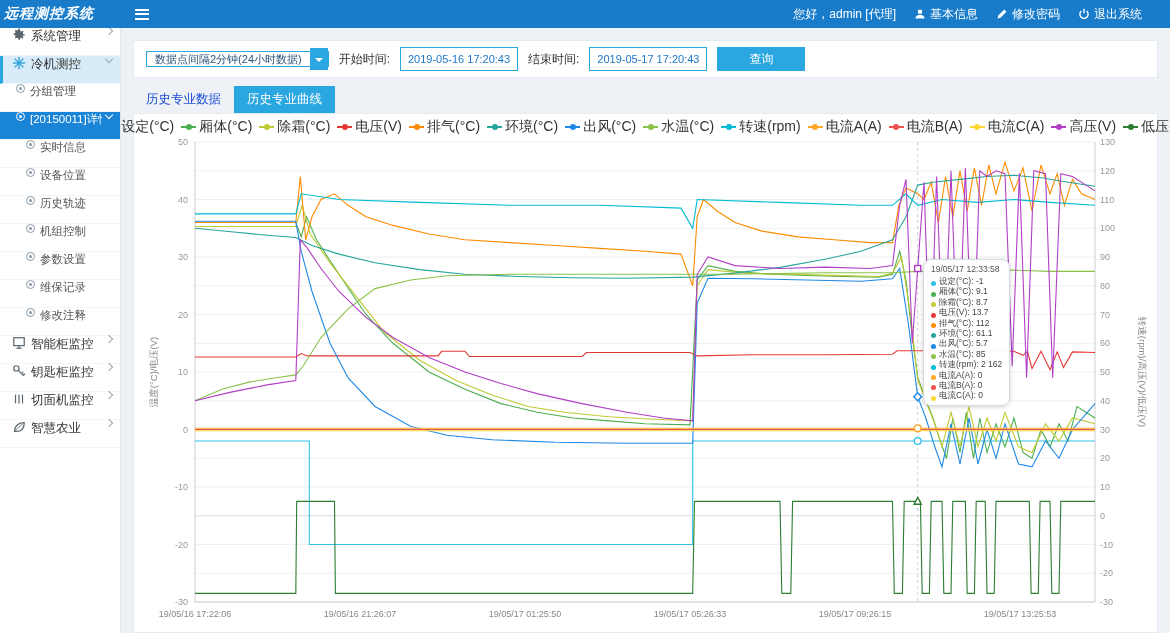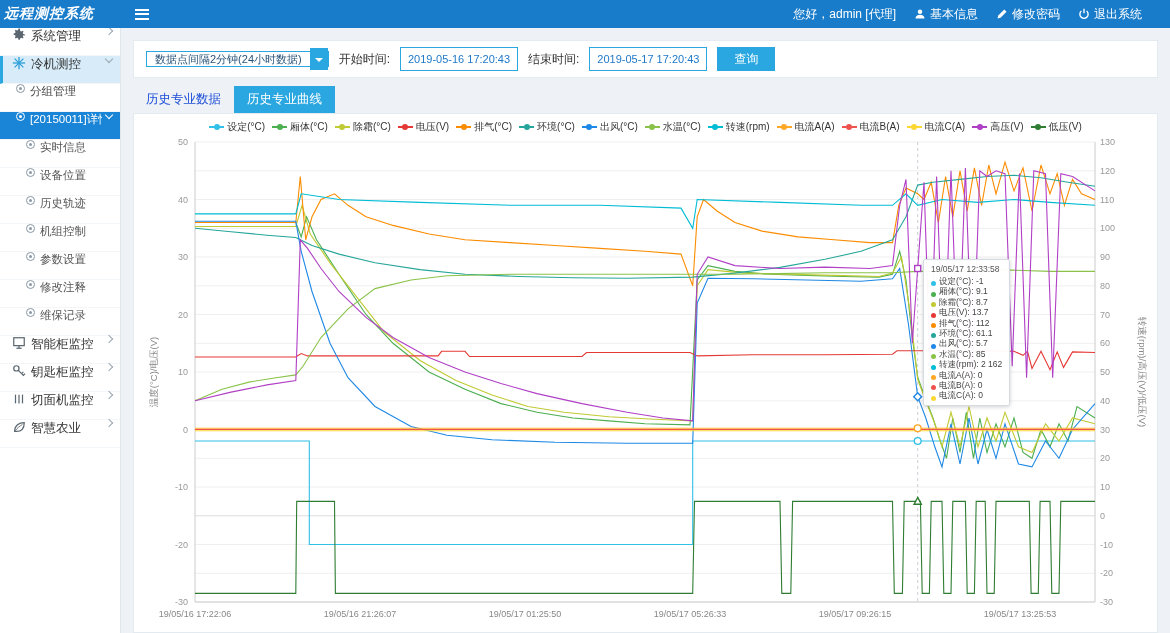--- a/index.html
+++ b/index.html
@@ -30,42 +30,42 @@
 .active-blue .bullet{border-color:#fff}.active-blue .bullet::after{background:#fff}
 .sicon{width:14px;height:14px;margin-right:5px;flex:none;display:inline-flex}
 
 .main{position:absolute;left:121px;top:28px;right:0;bottom:0;padding:12px 12px 0}
 .toolbar{background:#fff;border:1px solid #e3eaf0;height:38px;display:flex;align-items:center;gap:10px;padding:0 12px;font-size:12px;color:#333}
 .select{display:flex;align-items:center;border:1px solid #2aa7e0;height:16px;font-size:11px;color:#29547a;background:#fff;cursor:pointer;min-width:152px}
 .sel-text{padding:0 8px;white-space:nowrap}
 .sel-arrow{width:18px;height:22px;background:#2aa7e0;display:flex;align-items:center;justify-content:center;margin-left:auto}
 .sel-arrow::after{content:"";border:4px solid transparent;border-top-color:#fff;margin-top:5px}
 .dtinput{border:1px solid #2aa7e0;height:24px;width:118px;font-size:11px;color:#1f78c8;text-align:center;font-family:inherit;background:#fff}
-.btn{background:#2aa7e0;color:#fff;border:none;height:24px;padding:0 17px;font-size:12px;cursor:pointer;font-family:inherit}
+.btn{background:#2aa7e0;color:#fff;border:none;height:24px;padding:0 32px;font-size:12px;cursor:pointer;font-family:inherit}
 .tabbar{display:flex;margin-top:8px}
 .tab{height:27px;display:flex;align-items:center;padding:0 13px;font-size:12.5px;color:#1d4ed8;cursor:pointer}
 .tab.active{background:#2aa7e0;color:#fff}
 .panel{background:#fff;border:1px solid #e3eaf0;height:520px;position:relative}
 .legend{display:flex;justify-content:center;align-items:center;gap:7px;padding-top:6px;height:20px;white-space:nowrap}
 .lg-item{display:inline-flex;align-items:center;gap:3px;cursor:pointer}
 .lg-sym{position:relative;width:15px;height:9px}
 .lg-sym .ln{position:absolute;left:0;right:0;top:3.8px;height:1.5px;background:currentColor}
 .lg-sym .dt{position:absolute;left:4.5px;top:1.5px;width:6px;height:6px;border-radius:50%;background:currentColor}
-.lg-lab{font-size:10px;color:#333}
+.lg-lab{font-size:14px;color:#333}
 #chart-svg{display:block;margin:0 auto}
 .tick{font-size:9px;fill:#999}
 .tl{text-anchor:end}.tr{text-anchor:start}
 .tx{text-anchor:middle;fill:#888}
 .axis-title{font-size:9.5px;fill:#888;text-anchor:middle}
 .grid{stroke:#efefef;stroke-width:1}
 .grid0{stroke:#dcdcdc}
 .axisline{stroke:#ccc;stroke-width:1}
 .ptr{stroke:#c9cdd2;stroke-dasharray:3 3;stroke-width:1}
 .mk{fill:#fff;stroke-width:1.4}
-.tooltip{position:absolute;left:789px;top:145px;background:rgba(255,255,255,.96);border:1px solid #d4dbe2;box-shadow:0 1px 4px rgba(0,0,0,.18);padding:4px 7px;z-index:5;border-radius:2px}
+.tooltip{position:absolute;left:789px;top:145px;background:rgba(255,255,255,.96);border:1px solid #d4dbe2;box-shadow:0 1px 4px rgba(0,0,0,.18);padding:4px 7px;z-index:5;border-radius:8px}
 .tt-time{font-size:8.5px;color:#555;margin-bottom:2px;white-space:nowrap}
 .tt-row{display:flex;align-items:flex-end;gap:3px;line-height:10.4px}
 .tt-dot{width:5px;height:5px;border-radius:50%;flex:none}
 .tt-txt{font-size:8.5px;color:#444;white-space:nowrap}
 </style>
 </head>
 <body>
 
 <div class="header">
   <div class="brand">远程测控系统</div>
@@ -153,25 +153,25 @@
   <div class="srow lvl3">
     <span class="bullet"></span>
     <span class="lab">机组控制</span>
   </div>
   <div class="srow lvl3">
     <span class="bullet"></span>
     <span class="lab">参数设置</span>
   </div>
   <div class="srow lvl3">
     <span class="bullet"></span>
+    <span class="lab">维保记录</span>
+  </div>
+  <div class="srow lvl3">
+    <span class="bullet"></span>
     <span class="lab">修改注释</span>
-  </div>
-  <div class="srow lvl3">
-    <span class="bullet"></span>
-    <span class="lab">维保记录</span>
   </div>
   <div class="srow">
     <span class="sicon">
         <svg viewBox="0 0 16 16">
           <rect x="2" y="2" width="12" height="9" fill="none" stroke="#5b6770" stroke-width="1.4"></rect>
           <line x1="8" y1="11" x2="8" y2="14" stroke="#5b6770" stroke-width="1.4"></line>
           <line x1="5" y1="14" x2="11" y2="14" stroke="#5b6770" stroke-width="1.4"></line>
         </svg>
       </span>
     <span class="lab">智能柜监控</span>

